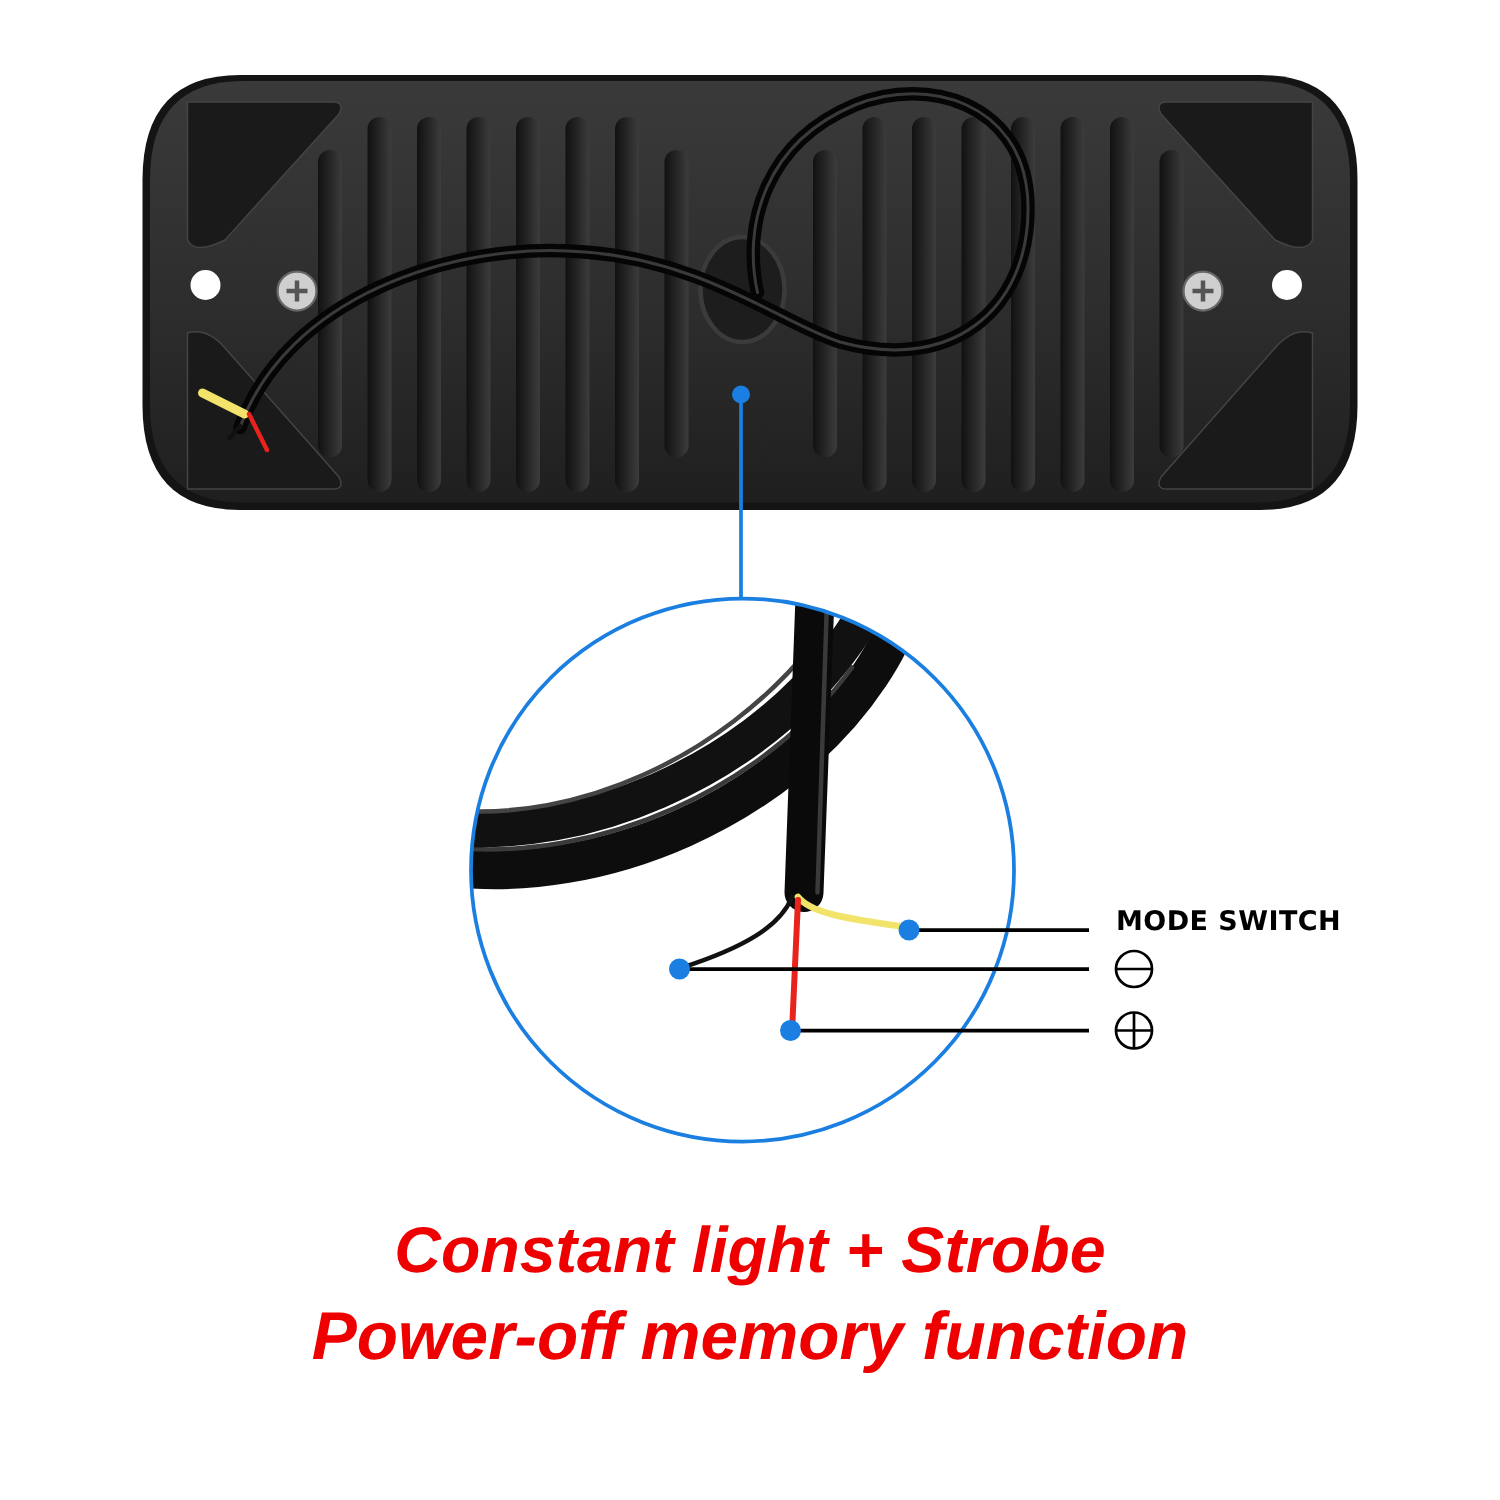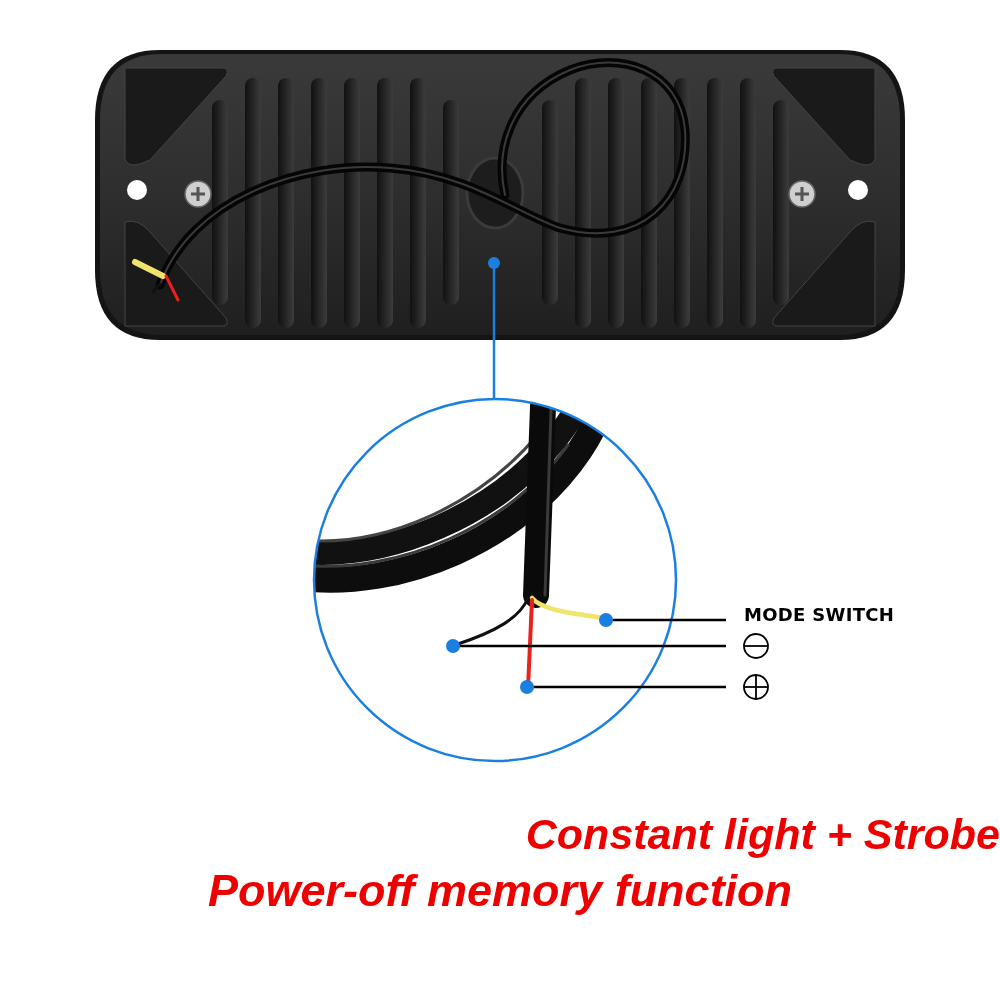--- a/index.html
+++ b/index.html
@@ -1,20 +1,20 @@
 <!DOCTYPE html>
 <html><head>
   <meta charset="utf-8">
   <style>
     html, body { margin: 0; padding: 0; background: #ffffff; }
     body { width: 1000px; height: 1000px; position: relative; overflow: hidden; font-family: "Liberation Sans", sans-serif; }
     #stage { position: absolute; left: 0; top: 0; width: 1000px; height: 1000px; }
     .label-mode { position: absolute; left: 744px; top: 604px; font-family: "DejaVu Sans", sans-serif; font-weight: bold; font-size: 18px; color: #000; letter-spacing: 0.3px; }
     .caption { position: absolute; left: 0; width: 1000px; text-align: center; font-family: "Liberation Sans", sans-serif; font-weight: bold; font-style: italic; color: #ee0000; }
-    .caption-1 { top: 810px; font-size: 43px; text-align: right; }
+    .caption-1 { top: 810px; font-size: 43px; }
     .caption-2 { top: 865px; font-size: 45px; }
   </style>
 </head>
 <body>
 
 <svg id="stage" viewBox="0 0 1000 1000" xmlns="http://www.w3.org/2000/svg">
   <defs>
     <linearGradient id="bodyGrad" x1="0" y1="0" x2="0" y2="1">
       <stop offset="0" stop-color="#3a3a3a"></stop>
       <stop offset="0.5" stop-color="#2e2e2e"></stop>

